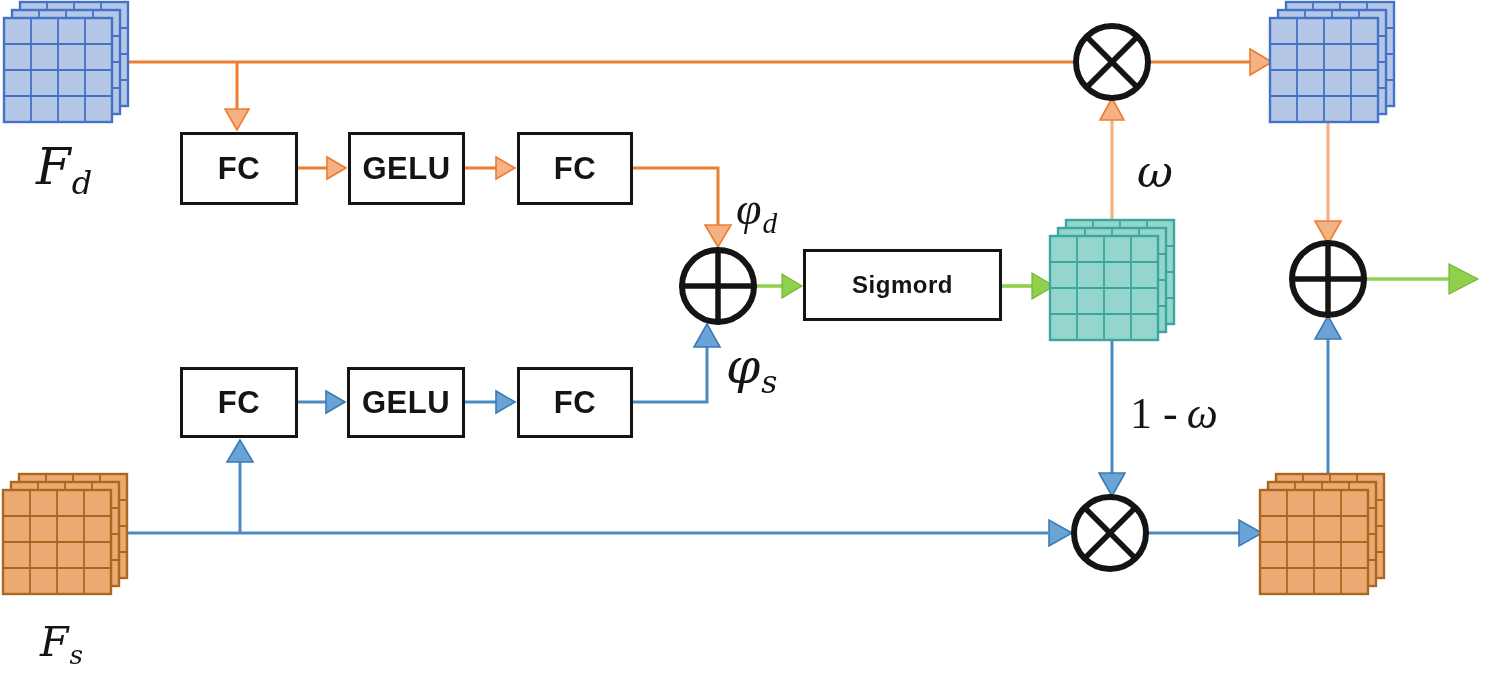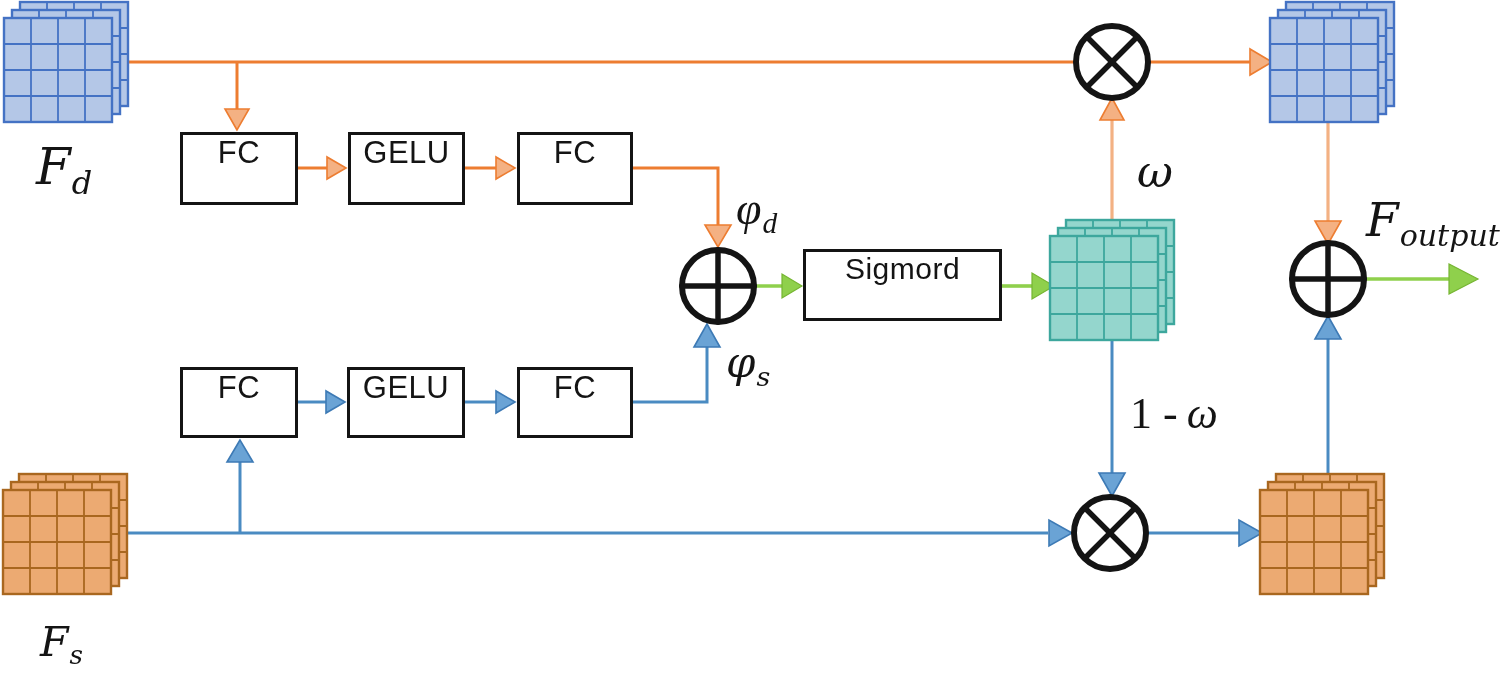--- a/index.html
+++ b/index.html
@@ -2,23 +2,23 @@
 <html style="--orange-line: #ed7d31; --orange-light-line: #f3b183; --orange-arrow-fill: #f4b183; --blue-line: #4a8bc2; --blue-arrow-fill: #6aa3d5; --blue-arrow-edge: #3d7ab5; --green: #8fd04c; --green-edge: #76b532; --blue-map-fill: #b4c7e7; --blue-map-edge: #4472c4; --orange-map-fill: #ecaa72; --orange-map-edge: #a9671f; --teal-map-fill: #94d6cd; --teal-map-edge: #3da79d;"><head>
 <meta charset="utf-8">
 <style>
   html,body{margin:0;padding:0;background:#fff;}
   .stage{position:relative;width:1500px;height:683px;background:#ffffff;overflow:hidden;
          font-family:"Liberation Sans",sans-serif;}
   .stage svg{position:absolute;left:0;top:0;}
 
   
   .pbox{position:absolute;box-sizing:border-box;background:#ffffff;border:3.5px solid #141414;
-        display:flex;justify-content:center;
-        font-weight:normal;color:#141414;font-size:31px;letter-spacing:0.5px;}
-  .pbox.small-text{font-size:30px;}
+        display:flex;align-items:center;justify-content:center;
+        font-weight:bold;color:#141414;font-size:31px;letter-spacing:0.5px;}
+  .pbox.small-text{font-size:24px;}
 
   
   .mlabel{position:absolute;font-family:"DejaVu Serif",serif;font-style:italic;
           color:#141414;line-height:1;white-space:nowrap;}
   .mbase{display:inline-block;}
   .msub{display:inline-block;font-size:0.64em;transform:translateY(0.32em);margin-left:1px;}
   .mprefix{font-style:normal;}
   .msym{margin-left:9px;}
 
   
@@ -207,26 +207,23 @@
 
   <div class="mlabel" style="left:36px;top:142px;font-size:50px;">
     <span class="mbase">F</span><span class="msub">d</span>
   </div>
   <div class="mlabel" style="left:40px;top:622px;font-size:41px;">
     <span class="mbase">F</span><span class="msub">s</span>
   </div>
   <div class="mlabel" style="left:736px;top:186px;font-size:46px;font-family:Liberation Serif, serif;">
     <span class="mbase">φ</span><span class="msub">d</span>
   </div>
-  <div class="mlabel" style="left:726px;top:342px;font-size:42px;">
+  <div class="mlabel" style="left:726px;top:342px;font-size:49px;">
     <span class="mbase">φ</span><span class="msub">s</span>
   </div>
   <div class="mlabel" style="left:1137px;top:150px;font-size:44px;">
     <span class="mbase">ω</span>
   </div>
   <div class="mlabel" style="left:1130px;top:392px;font-size:44px;font-family:Liberation Serif, serif;">
     <span class="mprefix">1 -</span><span class="msym">ω</span>
   </div>
-  <div class="mlabel" style="left:1366px;top:196px;font-size:47px;">
-    <span class="mbase">F</span><span class="msub">output</span>
-  </div>
 
 </div>
 
 </body></html>

